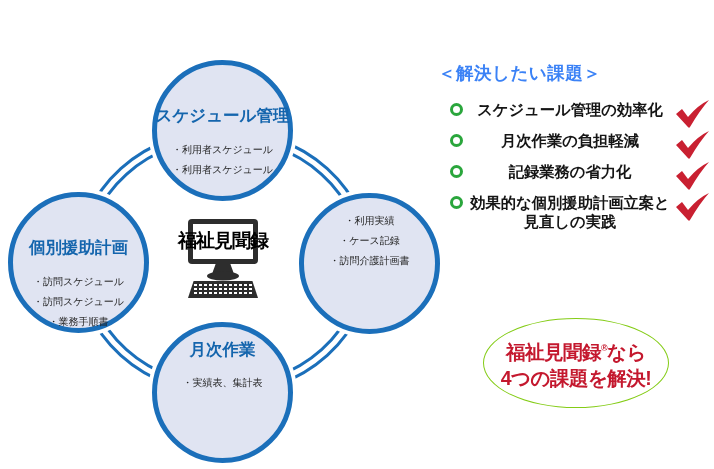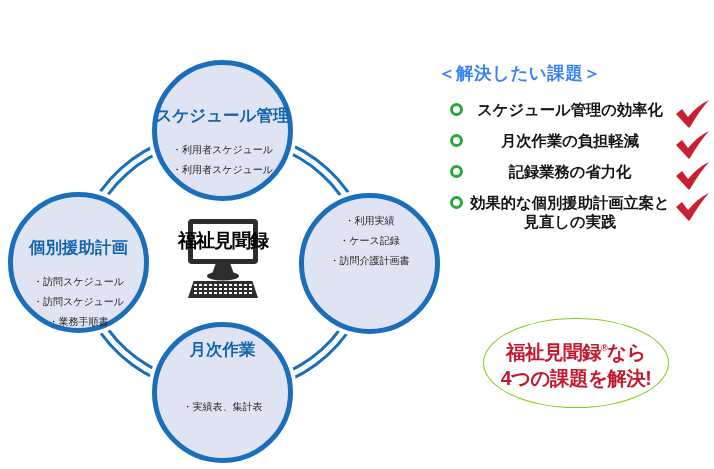--- a/index.html
+++ b/index.html
@@ -23,21 +23,21 @@
   .c-bottom{left:152px;top:322px;}
   .circle-title{
     margin-top:40px;font-size:16.5px;font-weight:bold;color:#1465ad;
     white-space:nowrap;letter-spacing:0;
   }
   .c-bottom .circle-title{margin-top:12px;}
   .circle-items{
     margin-top:13px;font-size:10px;line-height:20px;color:#1f1f1f;
     text-align:center;white-space:nowrap;font-weight:500;
   }
-  .c-bottom .circle-items{margin-top:36px;font-family:Liberation Serif, serif;}
+  .c-bottom .circle-items{margin-top:12px;font-family:Liberation Serif, serif;}
   
   .monitor{position:absolute;left:188px;top:219px;width:70px;height:45px;
     background:#2d2d2d;border-radius:4px;z-index:3;}
   .screen{position:absolute;left:5px;top:5px;right:5px;bottom:5px;background:#fff;}
   .screen-logo{
     position:absolute;left:158px;top:228px;width:130px;text-align:center;
     font-size:19px;font-weight:bold;color:#000;z-index:4;white-space:nowrap;
     letter-spacing:-1px;
   }
   .stand-svg{position:absolute;left:200px;top:263px;z-index:3;}

